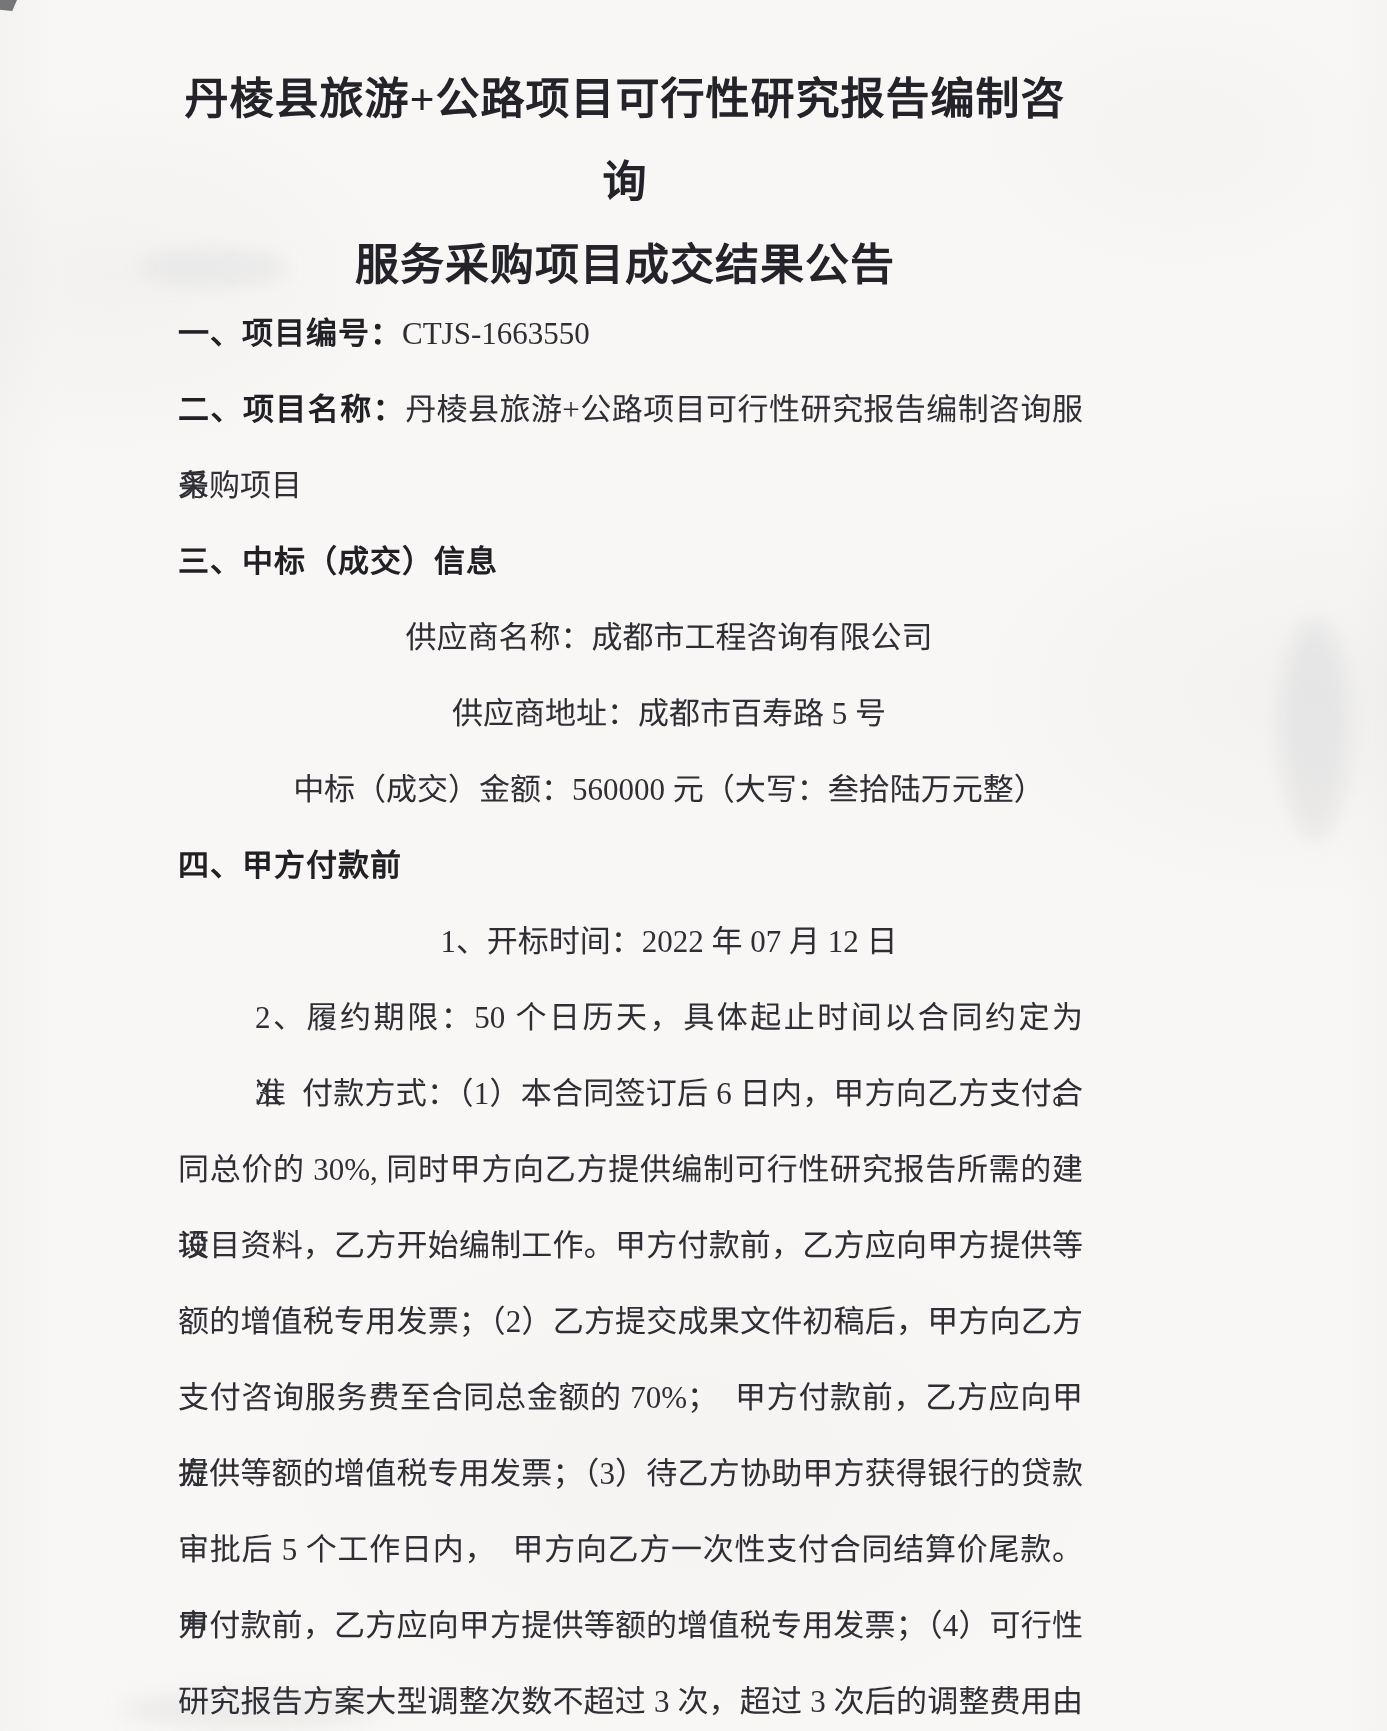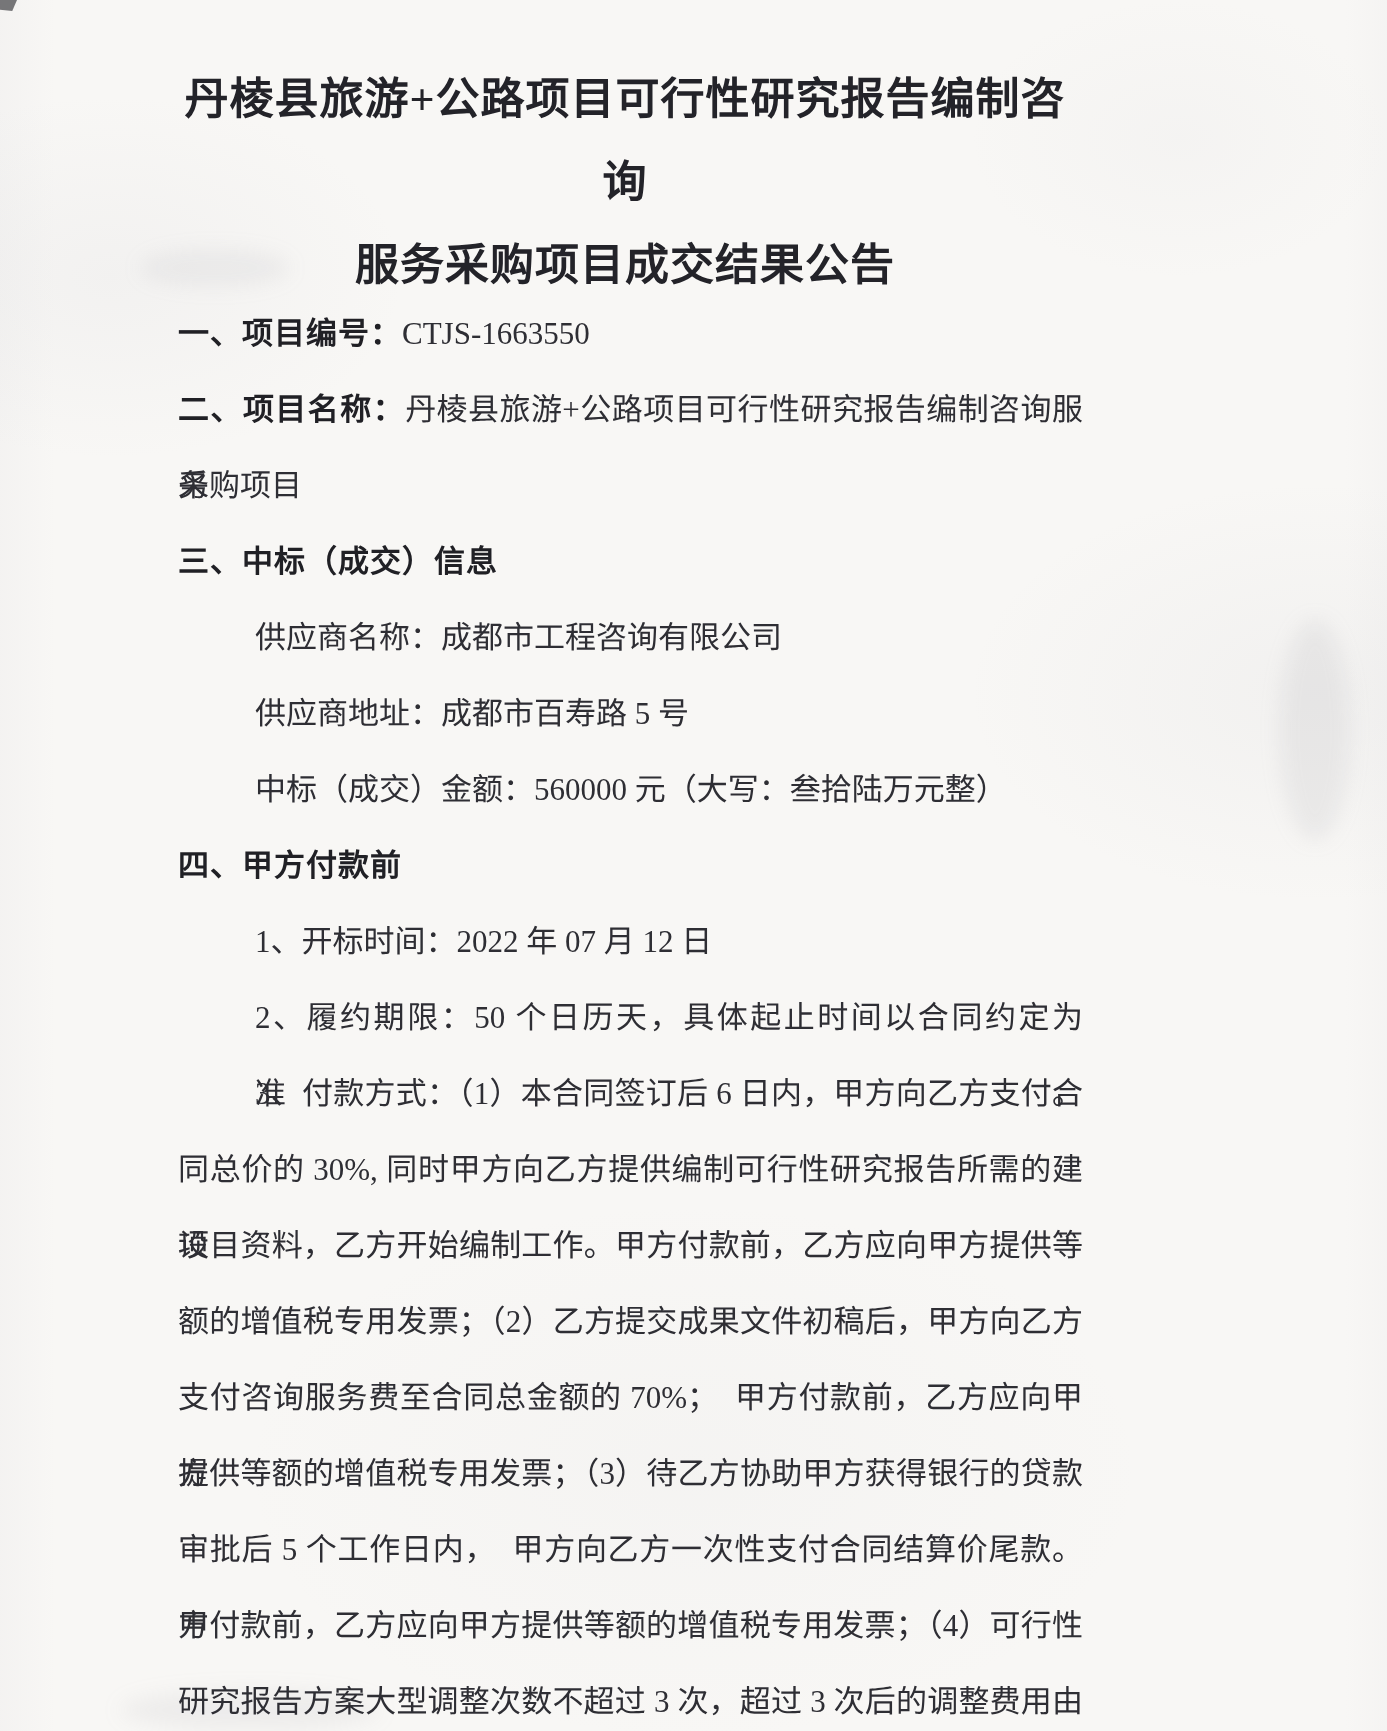--- a/index.html
+++ b/index.html
@@ -47,21 +47,21 @@
     letter-spacing:1px;
   }
   .body{
     position:absolute;left:178px;top:296px;width:905px;
     font-size:31px;
   }
   .ln{
     height:76px;line-height:76px;
     white-space:nowrap;
   }
-  .ind{padding-left:77px;}
+  .ind{padding-left:77px;text-align:center;}
   .j{
     white-space:normal;
     text-align:justify;
     text-align-last:justify;
     text-justify:inter-character;
   }
   .lbl{
     font-family:"Liberation Sans","DejaVu Sans",sans-serif;
     font-weight:700;
     color:#202025;

